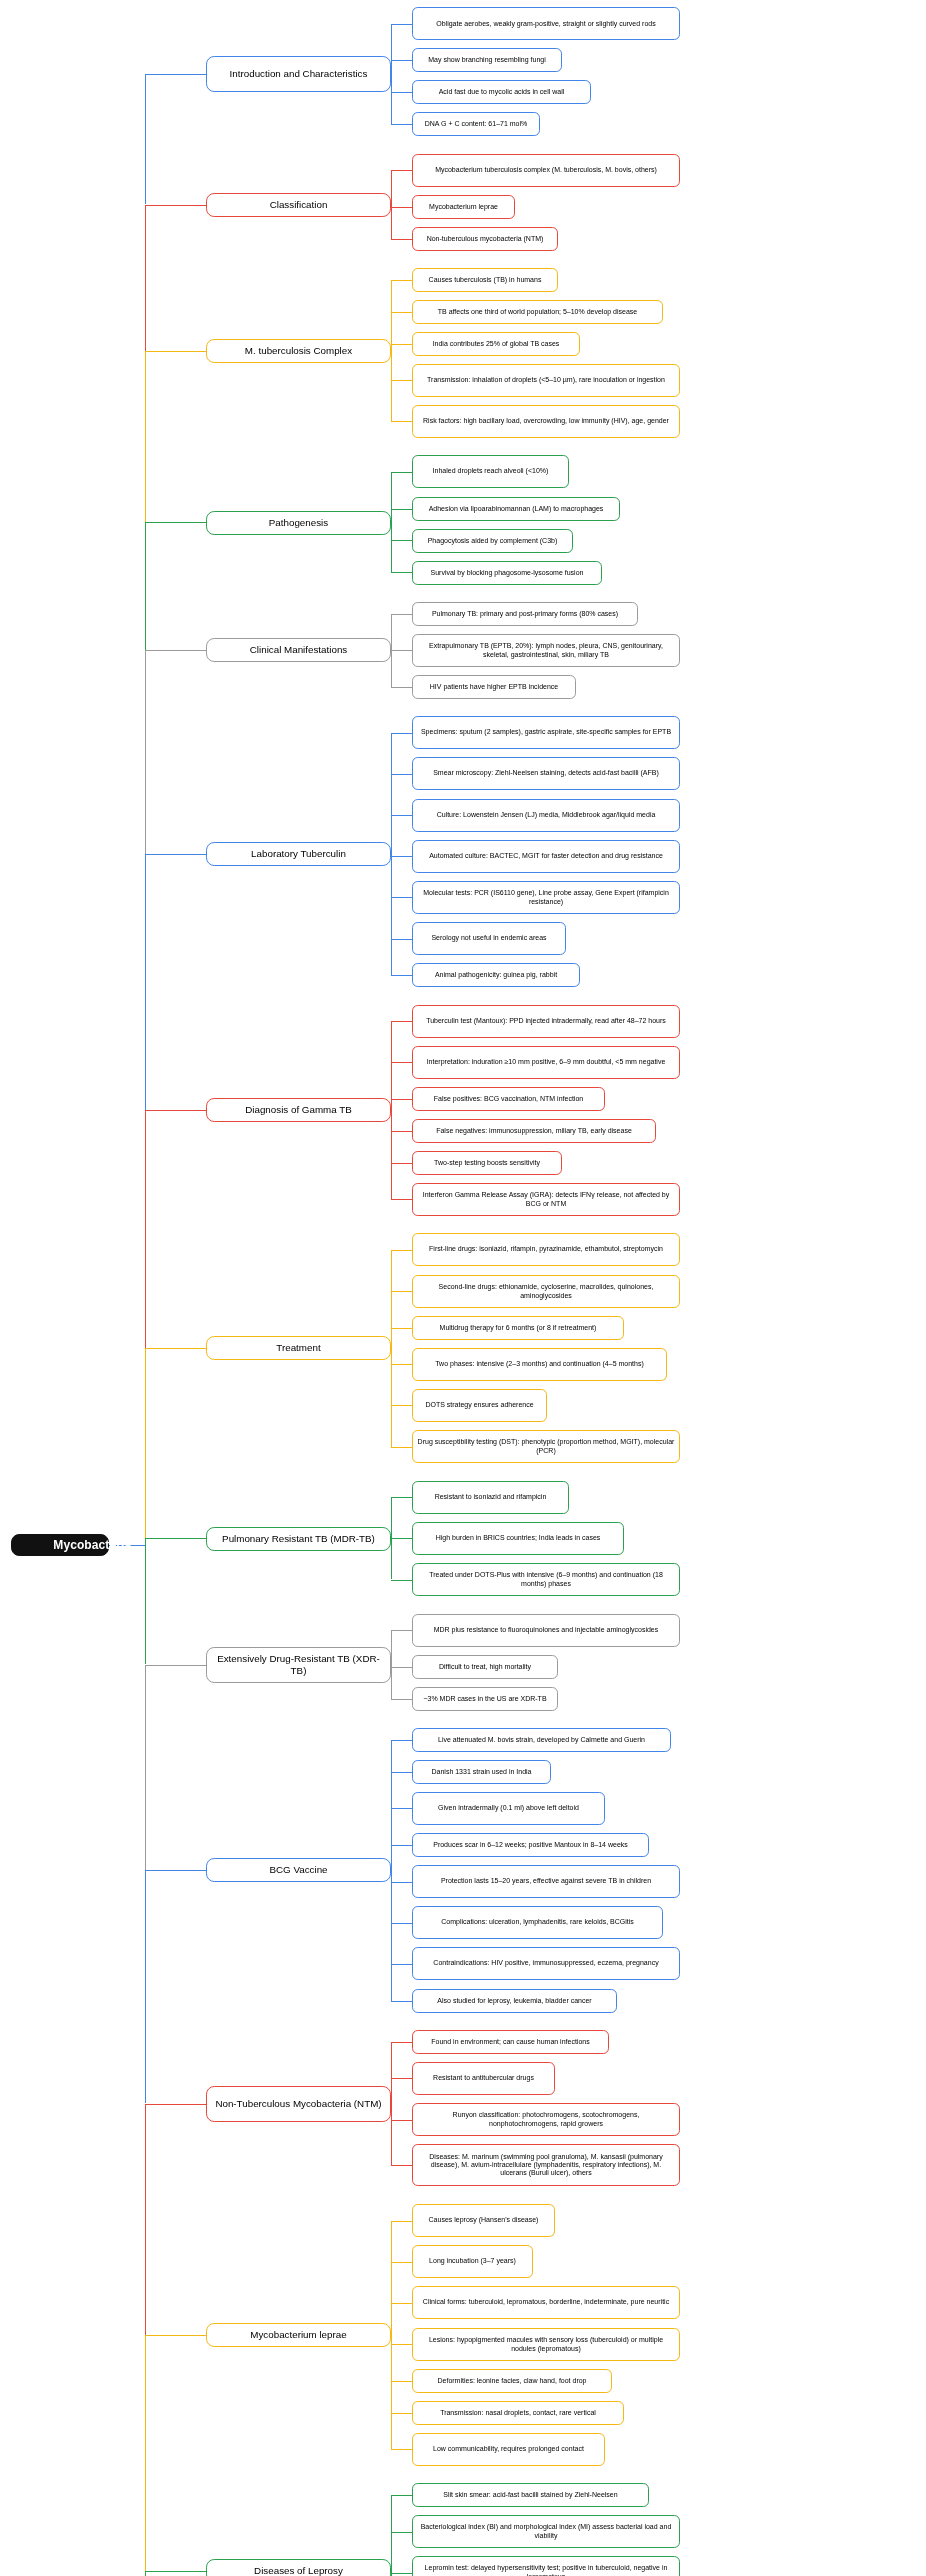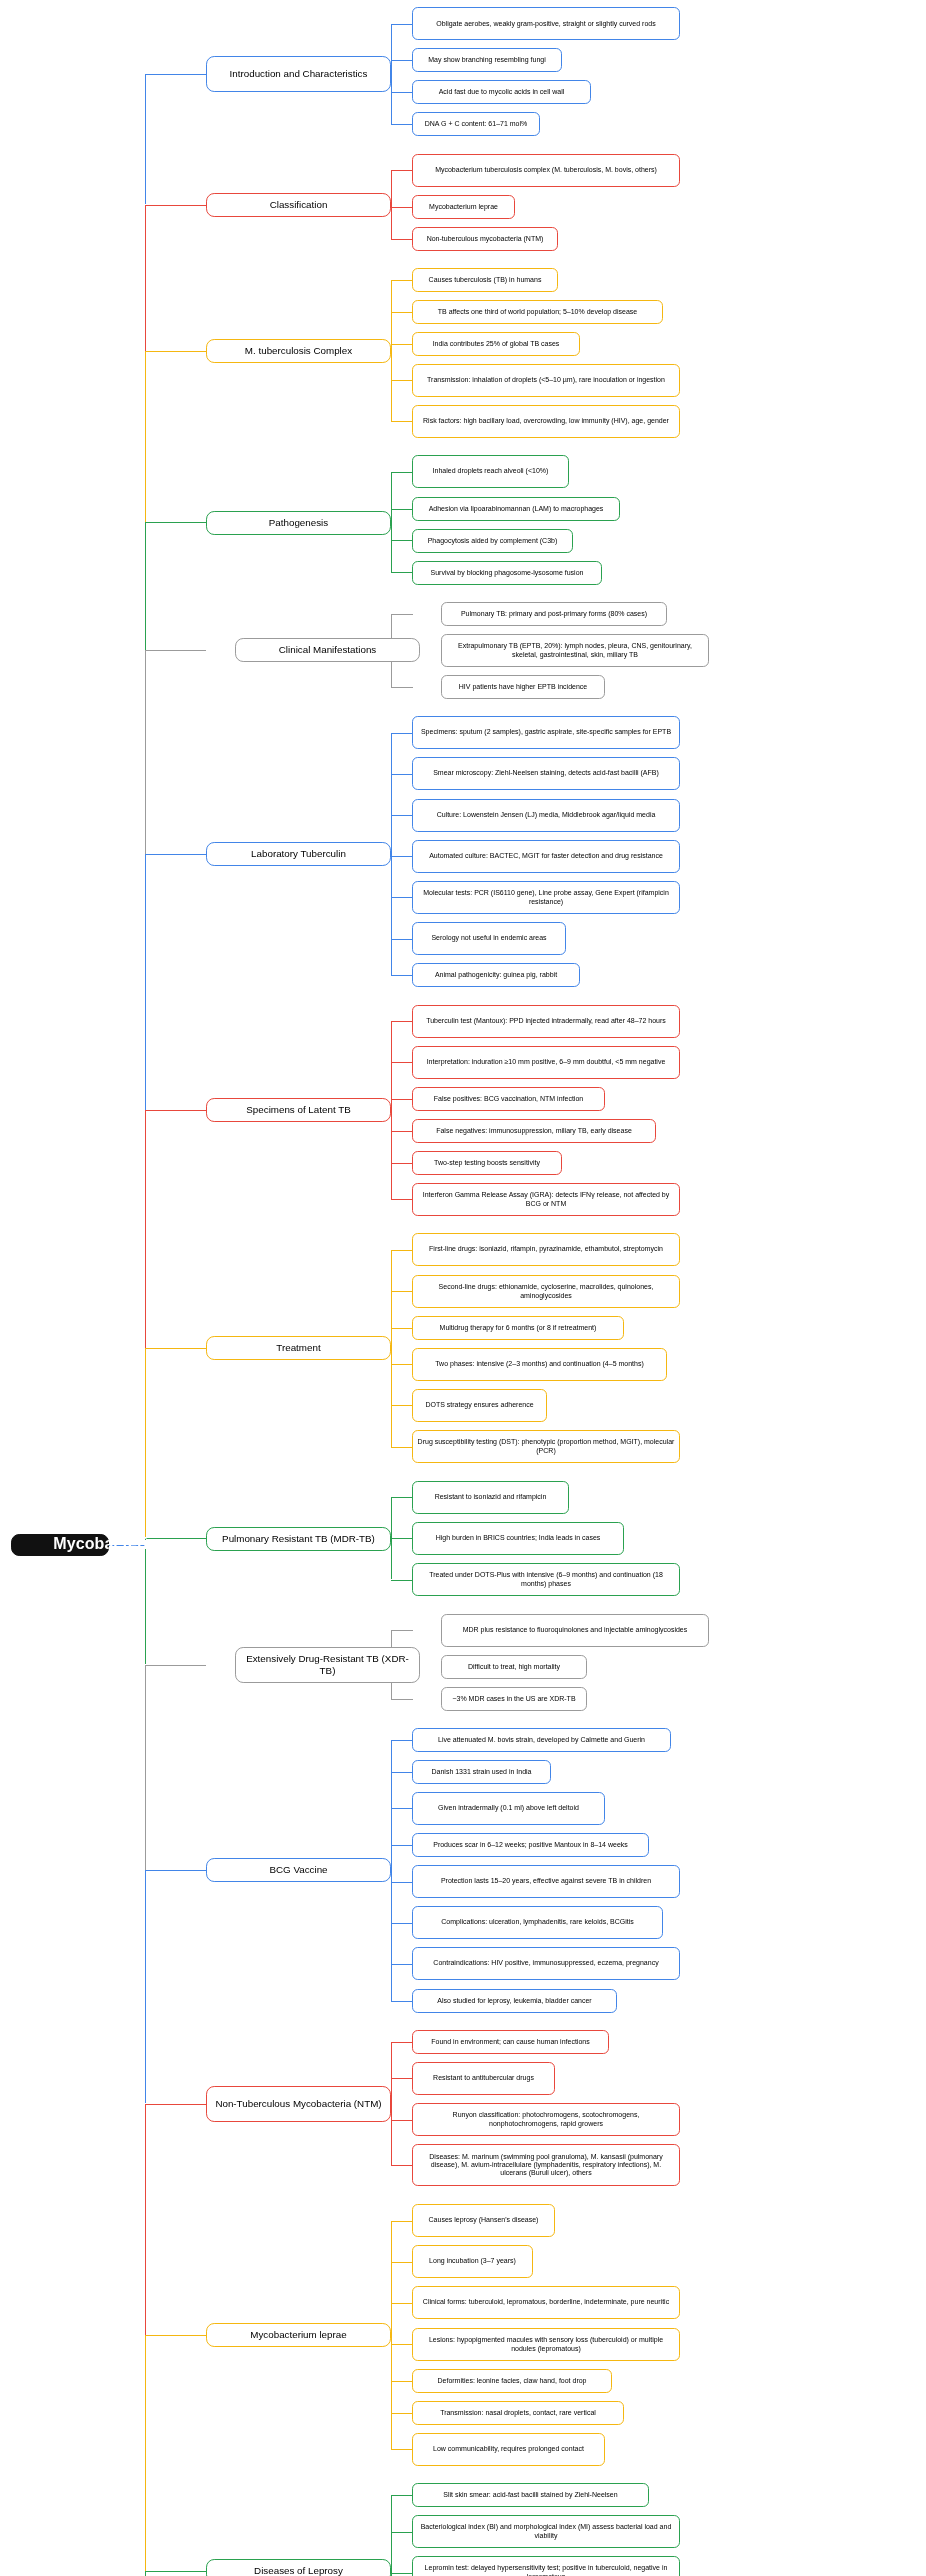--- a/index.html
+++ b/index.html
@@ -30,21 +30,21 @@
     padding: 2.1px 4.6px;
     z-index: 5;
   }
   .node span { display: block; width: 100%; }
 
   
   .root {
     background: #111111;
     color: #ffffff;
     border: 1.5px solid #111111;
-    font-size: 16px;
+    font-size: 12px;
     font-weight: 700;
     border-radius: 8.2px;
     letter-spacing: 0.1px;
     padding-left: 41px;
   }
 
   
   .lvl1 {
     border-width: 1.5px;
     border-style: solid;
@@ -57,21 +57,21 @@
     border-width: 1.3px;
     border-style: solid;
     font-size: 7px;
     border-radius: 5.7px;
   }
 
   .c-blue   { border-color: #4285e8; }
   .c-red    { border-color: #e8473c; }
   .c-yellow { border-color: #f5b711; }
   .c-green  { border-color: #2aa14f; }
-  .c-gray   { border-color: #9b9b9b; margin-left: 29px; }
+  .c-gray   { border-color: #9b9b9b; }
 
   
   .ln { position: absolute; z-index: 1; }
   .h { height: 0; border-top-width: 1.5px; border-top-style: solid; }
   .v { width: 0;  border-left-width: 1.5px; border-left-style: solid; }
   .h2 { height: 0; border-top-width: 1.3px; border-top-style: solid; }
   .v2 { width: 0;  border-left-width: 1.3px; border-left-style: solid; }
 
   .b-blue   { border-color: #4285e8; }
   .b-red    { border-color: #e8473c; }
@@ -237,21 +237,21 @@
       <div class="ln h2 b-blue" style="left:391px;top:939px;width:21.6px;"></div>
       <div class="node lvl2 c-blue" style="left:412px;top:922px;width:154px;height:33px;">
       <span>Serology not useful in endemic areas</span>
       </div>
       <div class="ln h2 b-blue" style="left:391px;top:975px;width:21.6px;"></div>
       <div class="node lvl2 c-blue" style="left:412px;top:963px;width:168px;height:24px;">
       <span>Animal pathogenicity: guinea pig, rabbit</span>
       </div>
       <div class="ln h b-red" style="left:145px;top:1110px;width:61px;"></div>
       <div class="node lvl1 c-red" style="left:206px;top:1098px;width:185px;height:24px;">
-    <span>Specimens of Latent TB</span>
+    <span>Diagnosis of Gamma TB</span>
       </div>
       <div class="ln h2 b-red" style="left:392px;top:1110px;width:-1px;"></div>
       <div class="ln v2 b-red" style="left:391px;top:1021px;height:178px;"></div>
       <div class="ln h2 b-red" style="left:391px;top:1021px;width:21.6px;"></div>
       <div class="node lvl2 c-red" style="left:412px;top:1005px;width:268px;height:33px;">
       <span>Tuberculin test (Mantoux): PPD injected intradermally, read after 48–72 hours</span>
       </div>
       <div class="ln h2 b-red" style="left:391px;top:1062px;width:21.6px;"></div>
       <div class="node lvl2 c-red" style="left:412px;top:1046px;width:268px;height:33px;">
       <span>Interpretation: induration ≥10 mm positive, 6–9 mm doubtful, &lt;5 mm negative</span>

